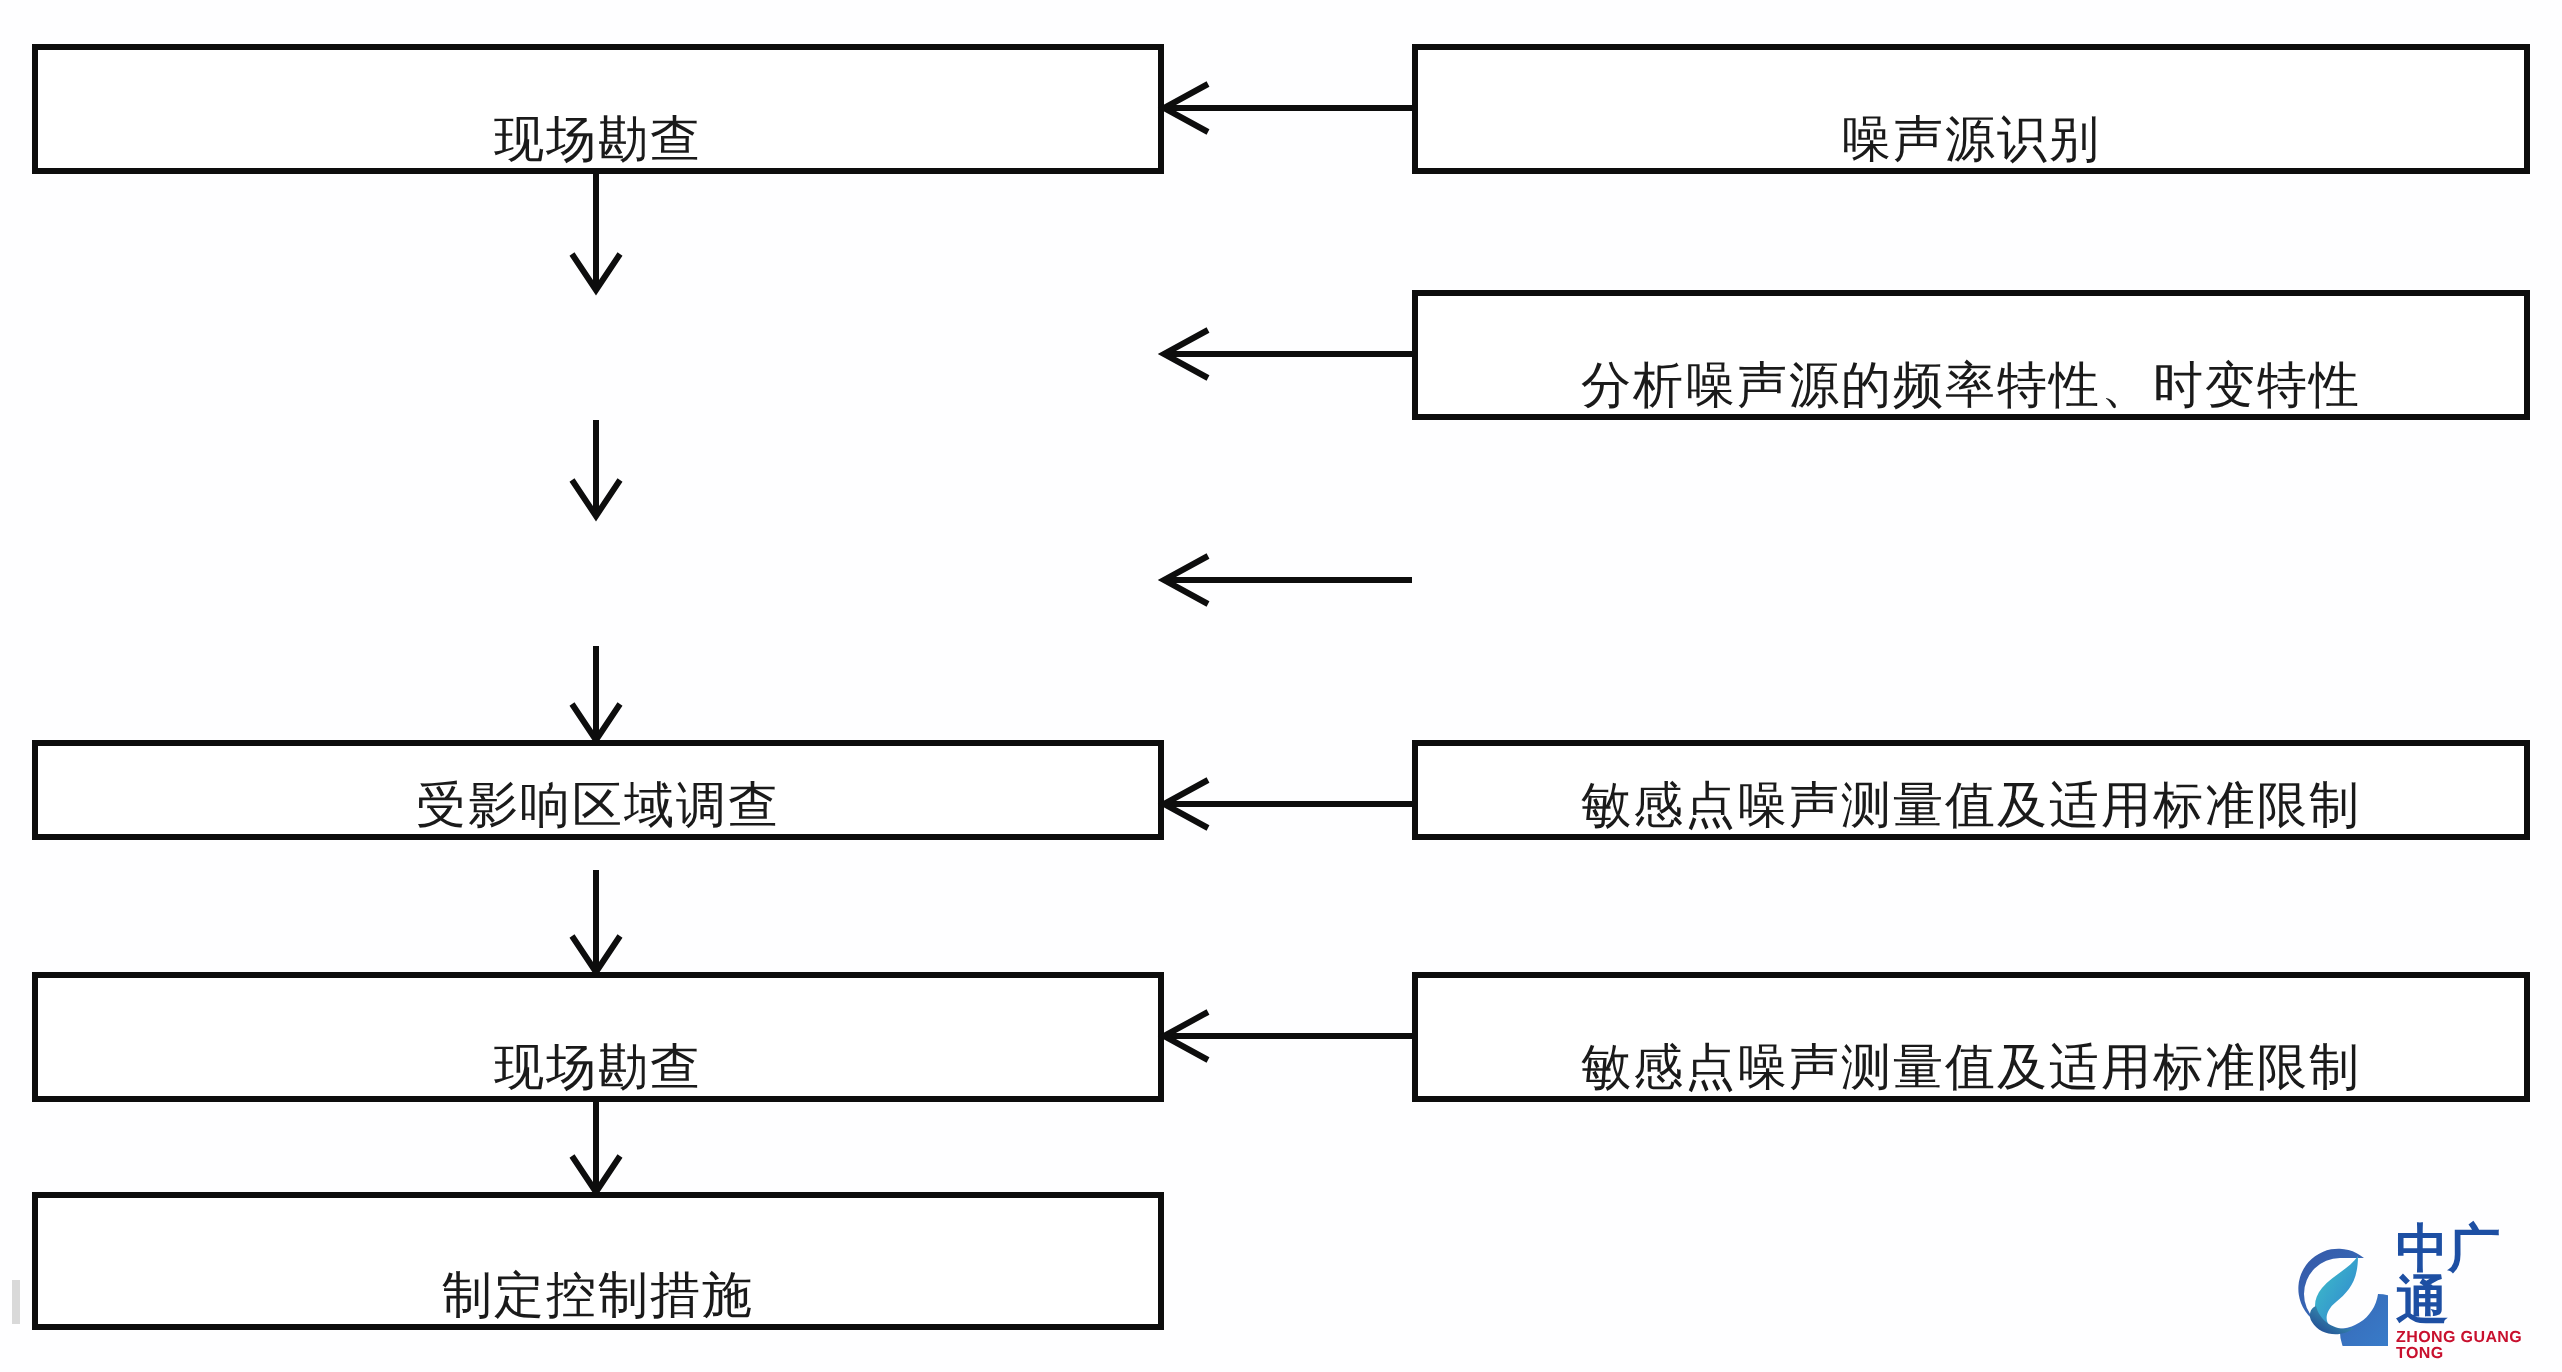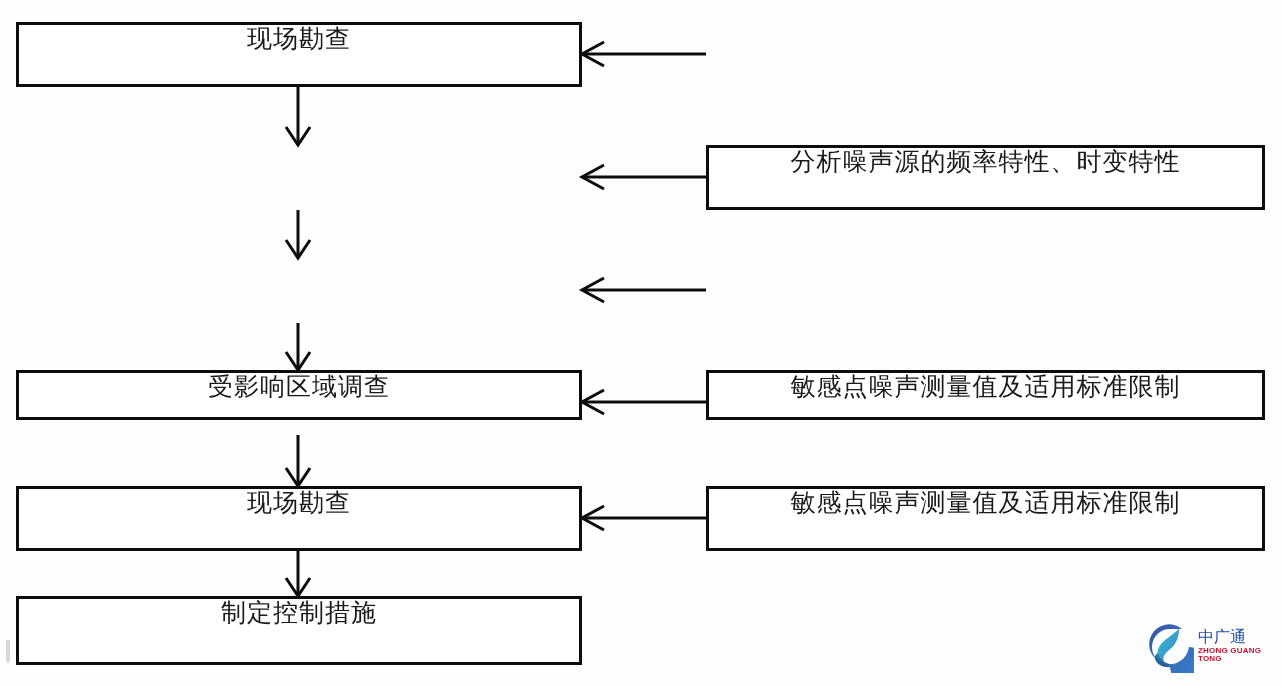--- a/index.html
+++ b/index.html
@@ -21,21 +21,21 @@
     background: #fefeff;
   }
 
   
   .node {
     position: absolute;
     box-sizing: border-box;
     border: 3px solid #0d0d0d;
     background: #ffffff;
     display: flex;
-    align-items: flex-start;
+    align-items: flex-end;
     justify-content: center;
     color: #1a1a1a;
     font-size: 25px;
     line-height: 1.1;
     letter-spacing: 1px;
     white-space: nowrap;
     font-family: "Liberation Serif", "DejaVu Serif", serif;
   }
   .node.left  { left: 16px;  width: 566px; }
   .node.right { left: 706px; width: 559px; }
@@ -74,22 +74,22 @@
   #logo-mark { width: 48px; height: 54px; flex: 0 0 48px; }
   #logo-text {
     margin-left: 4px;
     display: flex;
     flex-direction: column;
     justify-content: center;
     line-height: 1;
   }
   #logo-cn {
     font-family: "Liberation Sans", "DejaVu Sans", sans-serif;
-    font-weight: normal;
-    font-size: 16px;
+    font-weight: bold;
+    font-size: 26px;
     color: #1d4fa3;
     letter-spacing: 0px;
   }
   #logo-en {
     font-family: "Liberation Sans", "DejaVu Sans", sans-serif;
     font-weight: bold;
     font-size: 8px;
     color: #c8102e;
     letter-spacing: 0.2px;
     margin-top: 2px;
@@ -115,20 +115,23 @@
   <div class="node left r4">
     <span>受影响区域调查</span>
   </div>
   <div class="node left r5">
     <span>现场勘查</span>
   </div>
   <div class="node left r6">
     <span>制定控制措施</span>
   </div>
 
+  <div class="node right r1">
+    <span>噪声源识别</span>
+  </div>
   <div class="node right r2">
     <span>分析噪声源的频率特性、时变特性</span>
   </div>
   <div class="node right r4">
     <span>敏感点噪声测量值及适用标准限制</span>
   </div>
   <div class="node right r5">
     <span>敏感点噪声测量值及适用标准限制</span>
   </div>
 

